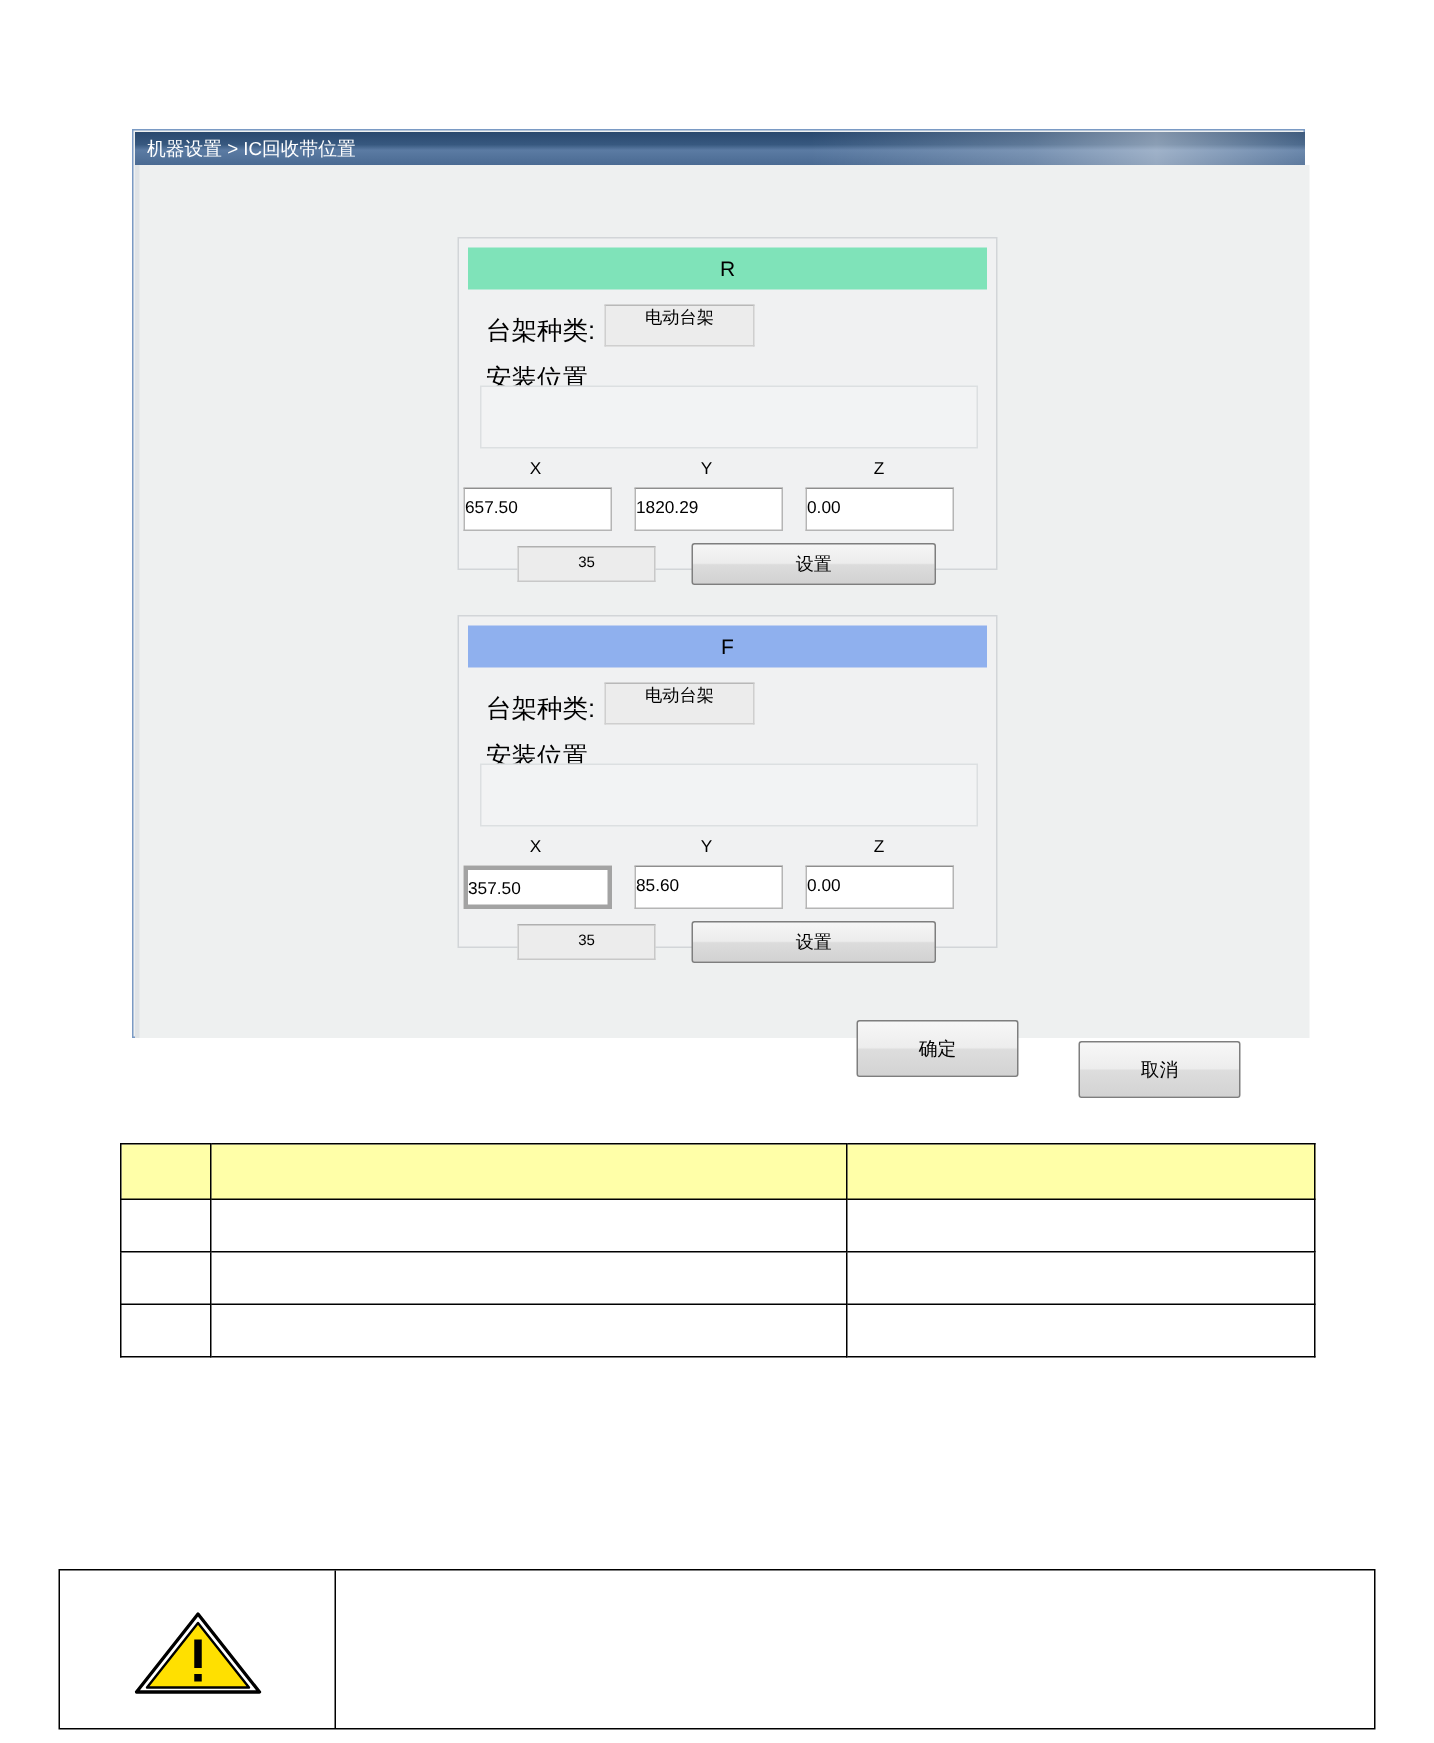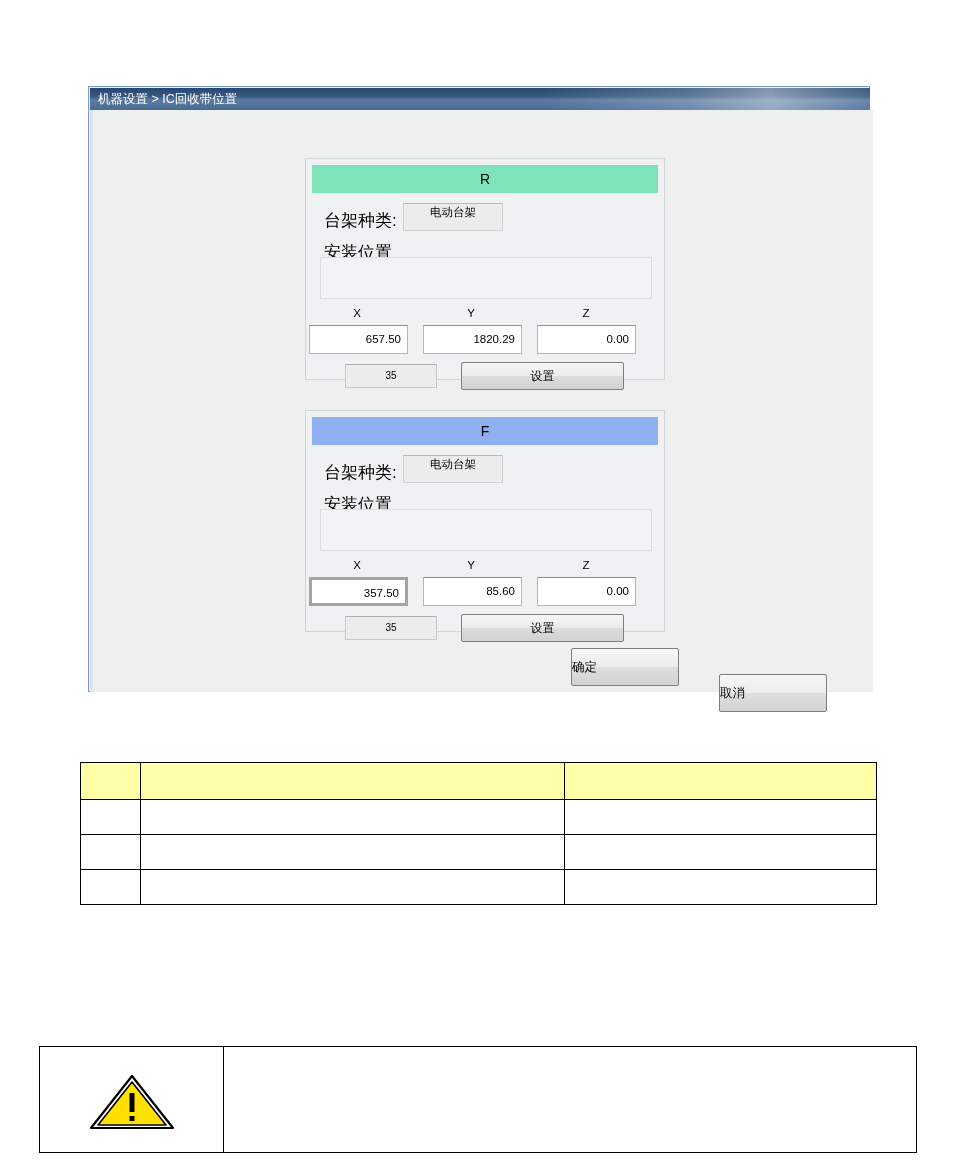--- a/index.html
+++ b/index.html
@@ -167,44 +167,45 @@
     position: absolute;
     top: 166px;
     width: 99px;
     height: 29px;
     background: #ffffff;
     border: 1px solid #b5b5b5;
     border-top-color: #8e8e8e;
     box-sizing: border-box;
     font-size: 11.5px;
     line-height: 27px;
-    text-align: right;
     padding-right: 6px;
     cursor: text;
   }
   .coord-x { left: 3px; }
   .coord-y { left: 117px; }
   .coord-z { left: 231px; }
   .coord-focus { border: 3px solid #a3a3a3; }
 
   
   .btn-footer {
     position: absolute;
     width: 108px;
     height: 38px;
     border: 1px solid #7e7e7e;
     border-radius: 2px;
     background: linear-gradient(to bottom, #f7f7f7 0%, #ededed 48%, #dddddd 52%, #d3d3d3 100%);
     font-size: 12.5px;
     line-height: 36px;
+    text-align: center;
     box-sizing: border-box;
     cursor: default;
+    margin-top: 32px;
   }
   #btn-ok { left: 478px; top: 538px; }
-  #btn-cancel { left: 626px; top: 564px; }
+  #btn-cancel { left: 626px; top: 552px; }
 
   
   .doc-table {
     position: absolute;
     left: 80px;
     top: 762px;
     width: 797px;
     border-collapse: collapse;
   }
   .doc-table td, .doc-table th {

